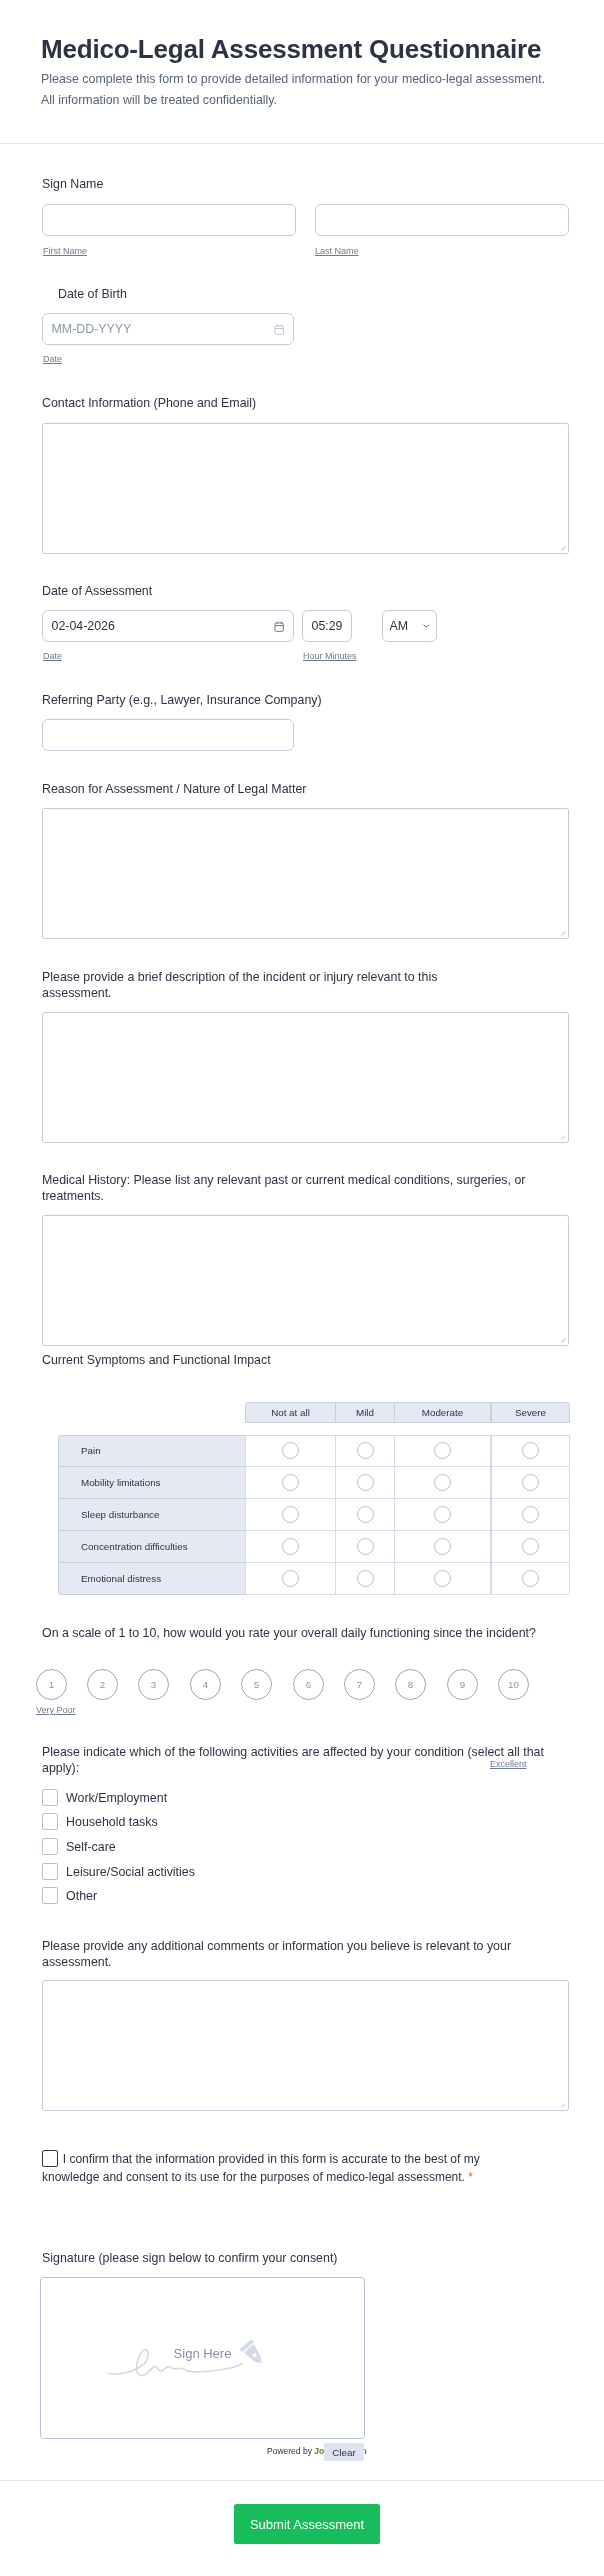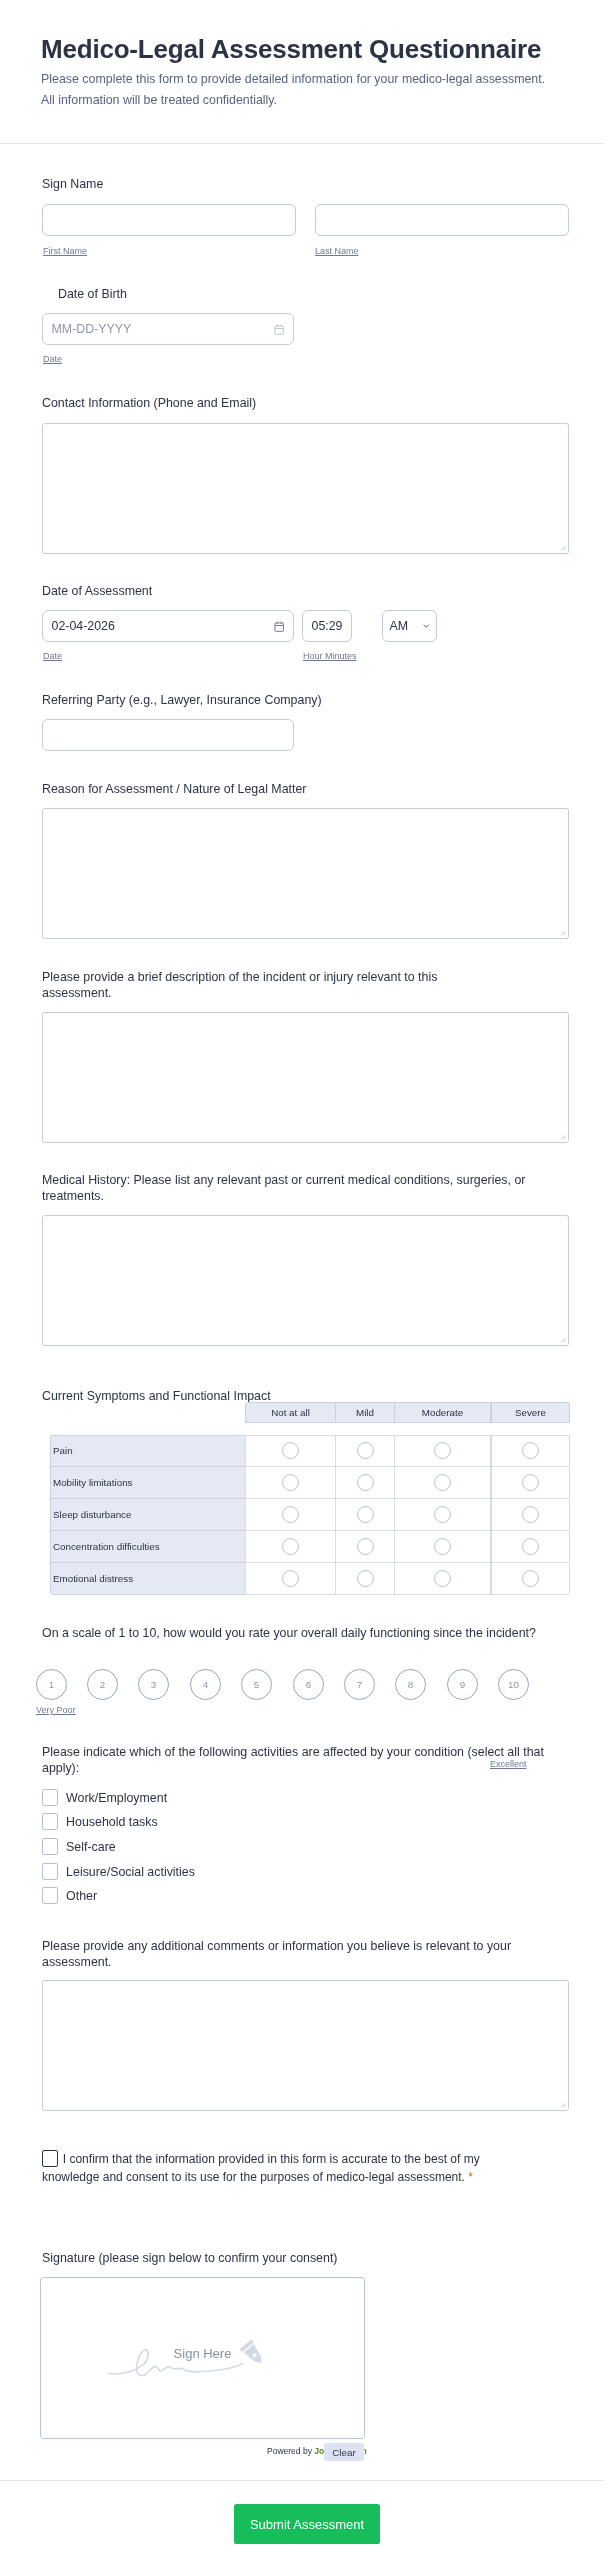--- a/index.html
+++ b/index.html
@@ -15,21 +15,21 @@
   .sublabel { font-size: 9px; color: #6c7a93; text-decoration: underline; }
   .input { border: 0.7px solid #c3cad8; border-radius: 6px; background: #fff; height: 32px; font-size: 12.4px; padding: 0 8.5px; display: flex; align-items: center; color: #2c3345; }
   .input .ph { color: #8d98ac; }
   .textarea { border: 0.7px solid #c3cad8; border-radius: 2.6px; background: #fff; }
   .resize { position: absolute; right: 2px; bottom: 2px; width: 5.9px; height: 5.9px; }
   .cal { position: absolute; right: 9px; top: 9.8px; width: 10.4px; height: 11.7px; }
 
   
   .matrix { left: 42px; top: 1402px; width: 527px; }
   .mx-head { position: absolute; top: 0; height: 21px; background: #e5e9f4; border: 0.7px solid #c9d0de; display: flex; align-items: center; justify-content: center; font-size: 9.8px; color: #2c3345; }
-  .mx-rowlabel { position: absolute; left: 8px; width: 204px; height: 32.5px; background: #e5e9f4; border: 0.7px solid #c9d0de; display: flex; align-items: center; padding-left: 2px; font-size: 9.8px; color: #2c3345; }
+  .mx-rowlabel { position: absolute; left: 16px; width: 204px; height: 32.5px; background: #e5e9f4; border: 0.7px solid #c9d0de; display: flex; align-items: center; padding-left: 22px; font-size: 9.8px; color: #2c3345; }
   .mx-cell { position: absolute; height: 32.5px; background: #fff; border: 0.7px solid #d6dbe6; display: flex; align-items: center; justify-content: center; }
   .radio { width: 17px; height: 17px; border-radius: 50%; border: 1px solid #b6bfcf; background: #fff; }
 
   
   .rate { position: absolute; top: 1669px; width: 31px; height: 31px; border-radius: 50%; border: 1px solid #9aa5ba; display: flex; align-items: center; justify-content: center; font-size: 9.8px; color: #8b96ab; background: #fff; }
 
   
   .cb-item { position: absolute; left: 42px; display: flex; align-items: center; height: 17px; }
   .cb { width: 15.6px; height: 17px; border: 1px solid #b6bfcf; border-radius: 2px; background: #fff; margin-right: 8.5px; }
   .cb-label { font-size: 12.4px; color: #2c3345; }
@@ -127,21 +127,21 @@
 </div>
 
 <div class="abs label" style="left:42px;top:1172px;width:530px">Medical History: Please list any relevant past or current medical conditions, surgeries, or treatments.</div>
 <div class="abs textarea" style="left:42px;top:1215px;width:527px;height:131px">
   <svg class="resize" viewBox="0 0 9 9">
       <line x1="8" y1="2" x2="2" y2="8" stroke="#a0a8b8"></line>
       <line x1="8" y1="5" x2="5" y2="8" stroke="#a0a8b8"></line>
     </svg>
 </div>
 
-<div class="abs label" style="left:42px;top:1388px">Current Symptoms and Functional Impact</div>
+<div class="abs label" style="left:42px;top:1352px">Current Symptoms and Functional Impact</div>
 <div class="abs matrix">
   <div class="mx-head" style="left:203px;width:91px;border-top-left-radius:2.6px">Not at all</div>
   <div class="mx-head" style="left:293px;width:60px">Mild</div>
   <div class="mx-head" style="left:352px;width:97px">Moderate</div>
   <div class="mx-head" style="left:449px;width:79px;border-top-right-radius:2.6px">Severe</div>
 
   <div class="mx-rowlabel" style="top:32.5px;border-top-left-radius:2.6px">Pain</div>
   <div class="mx-cell" style="top:32.5px;left:203px;width:91px">
       <div class="radio"></div>
     </div>

